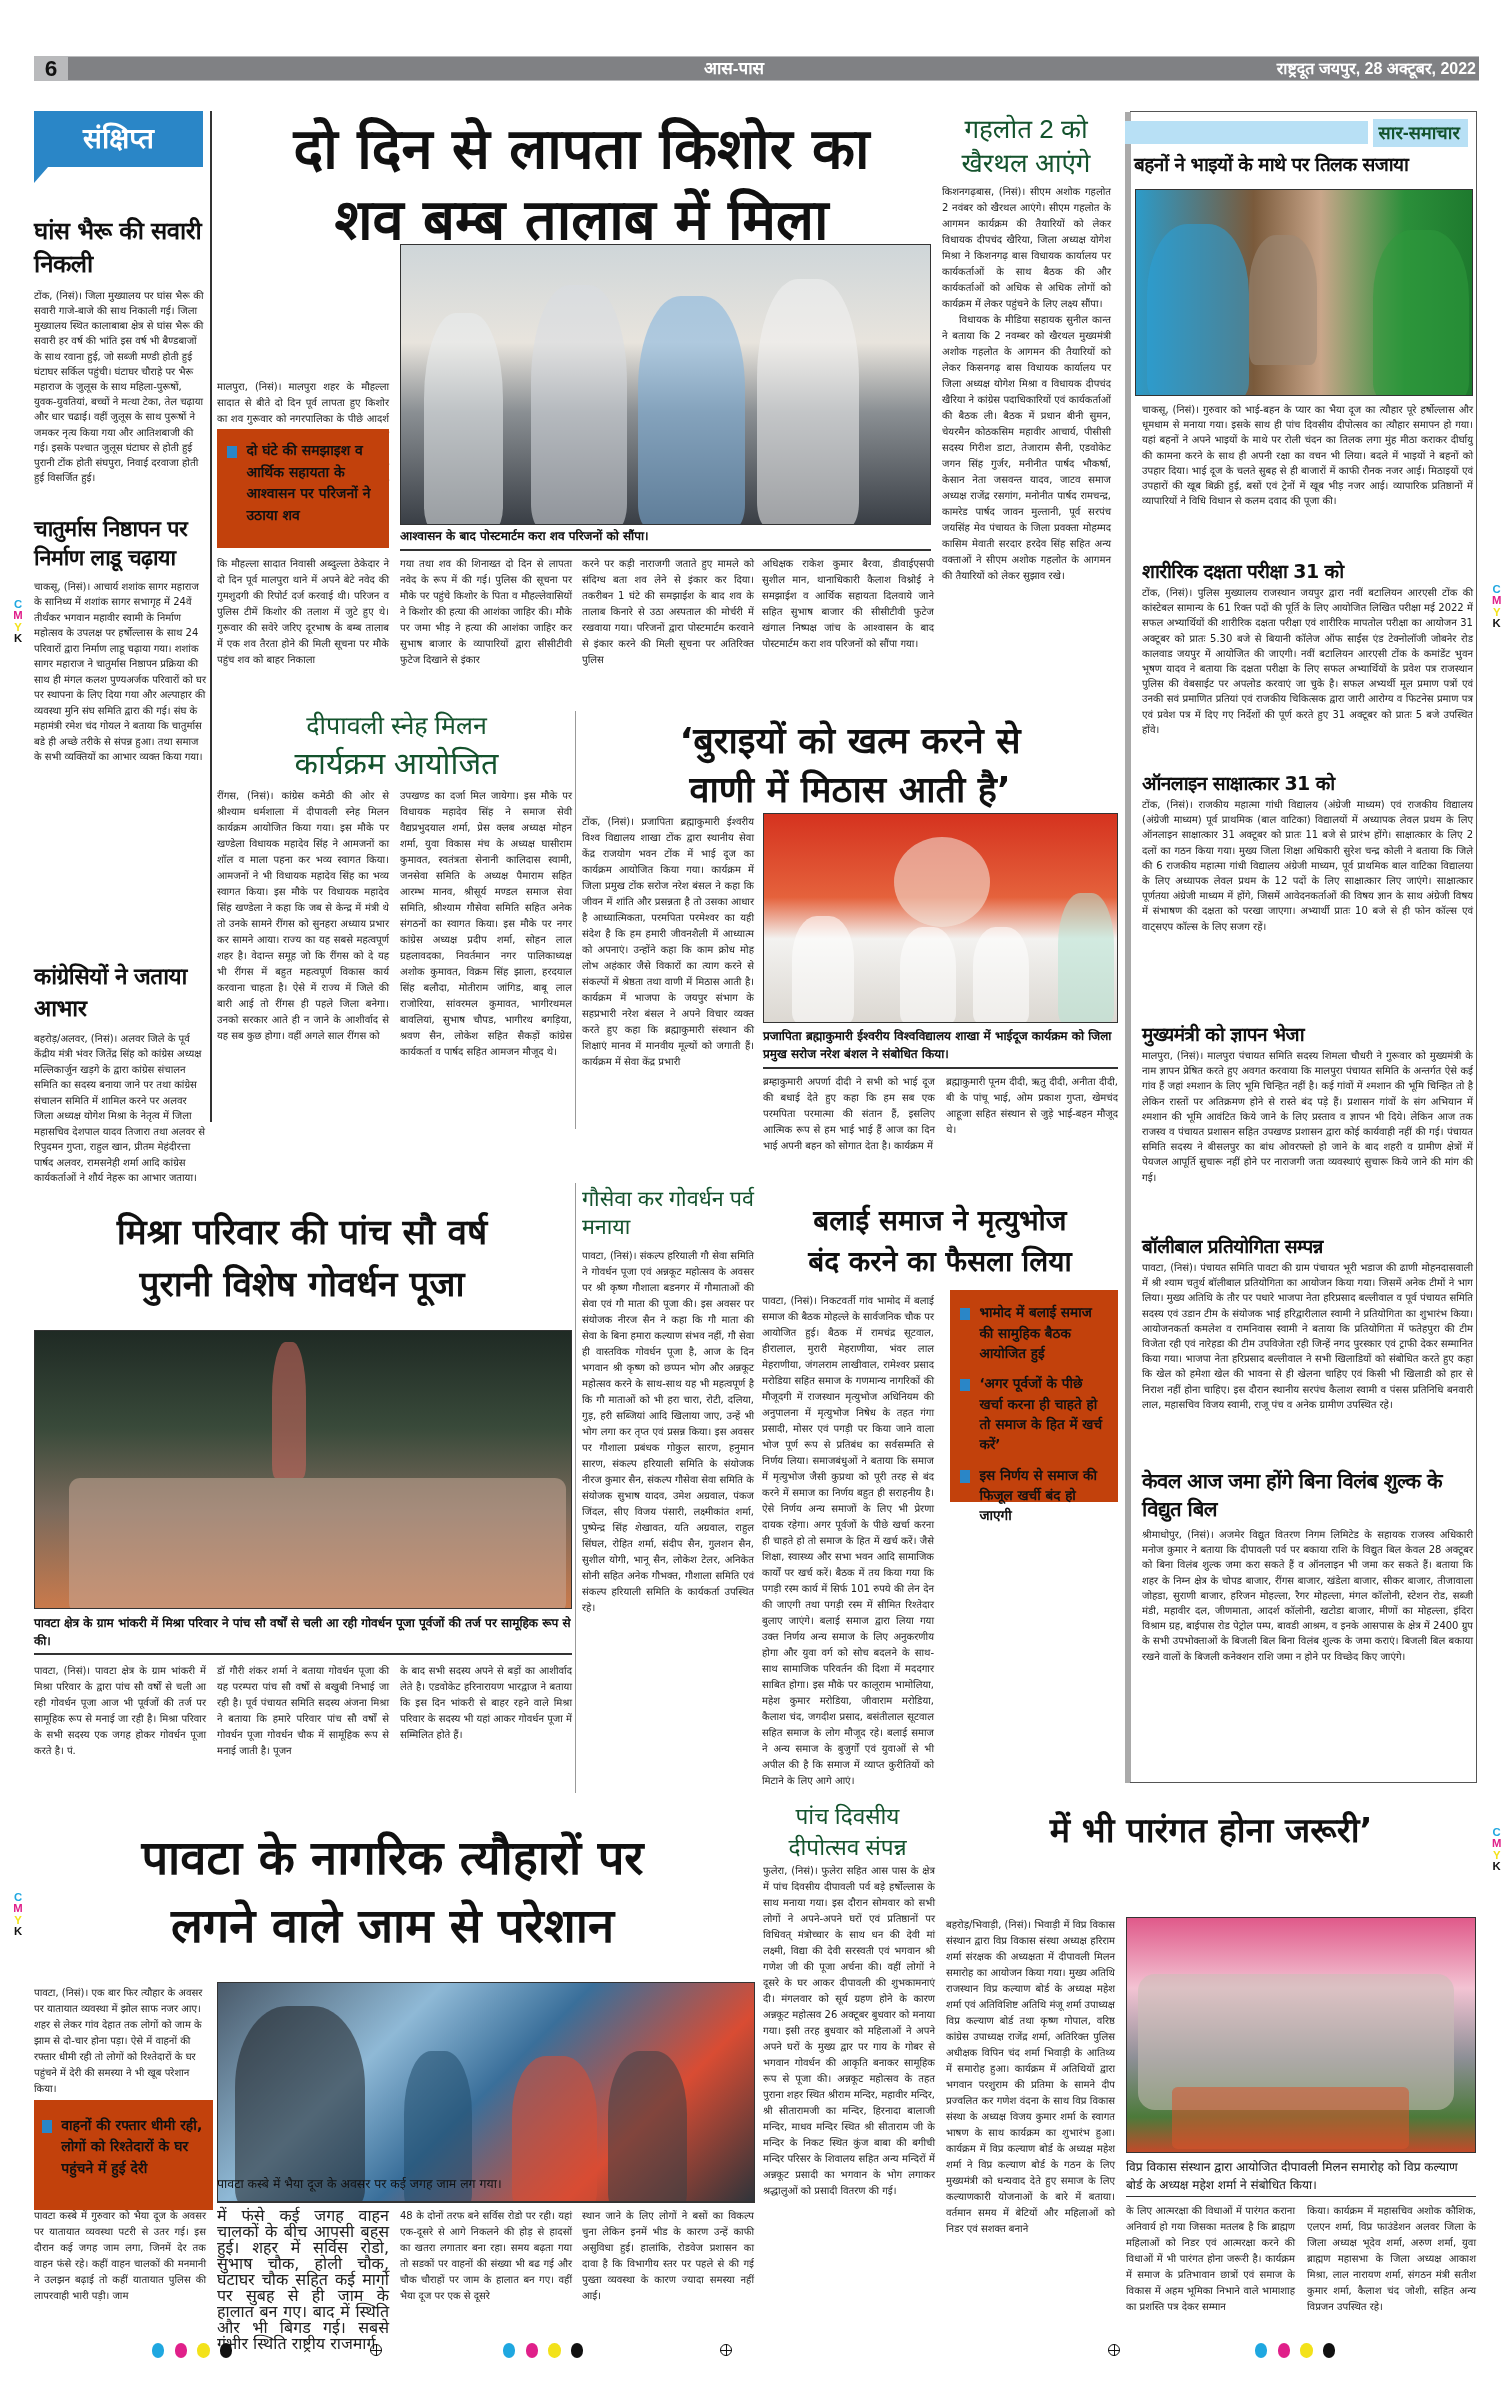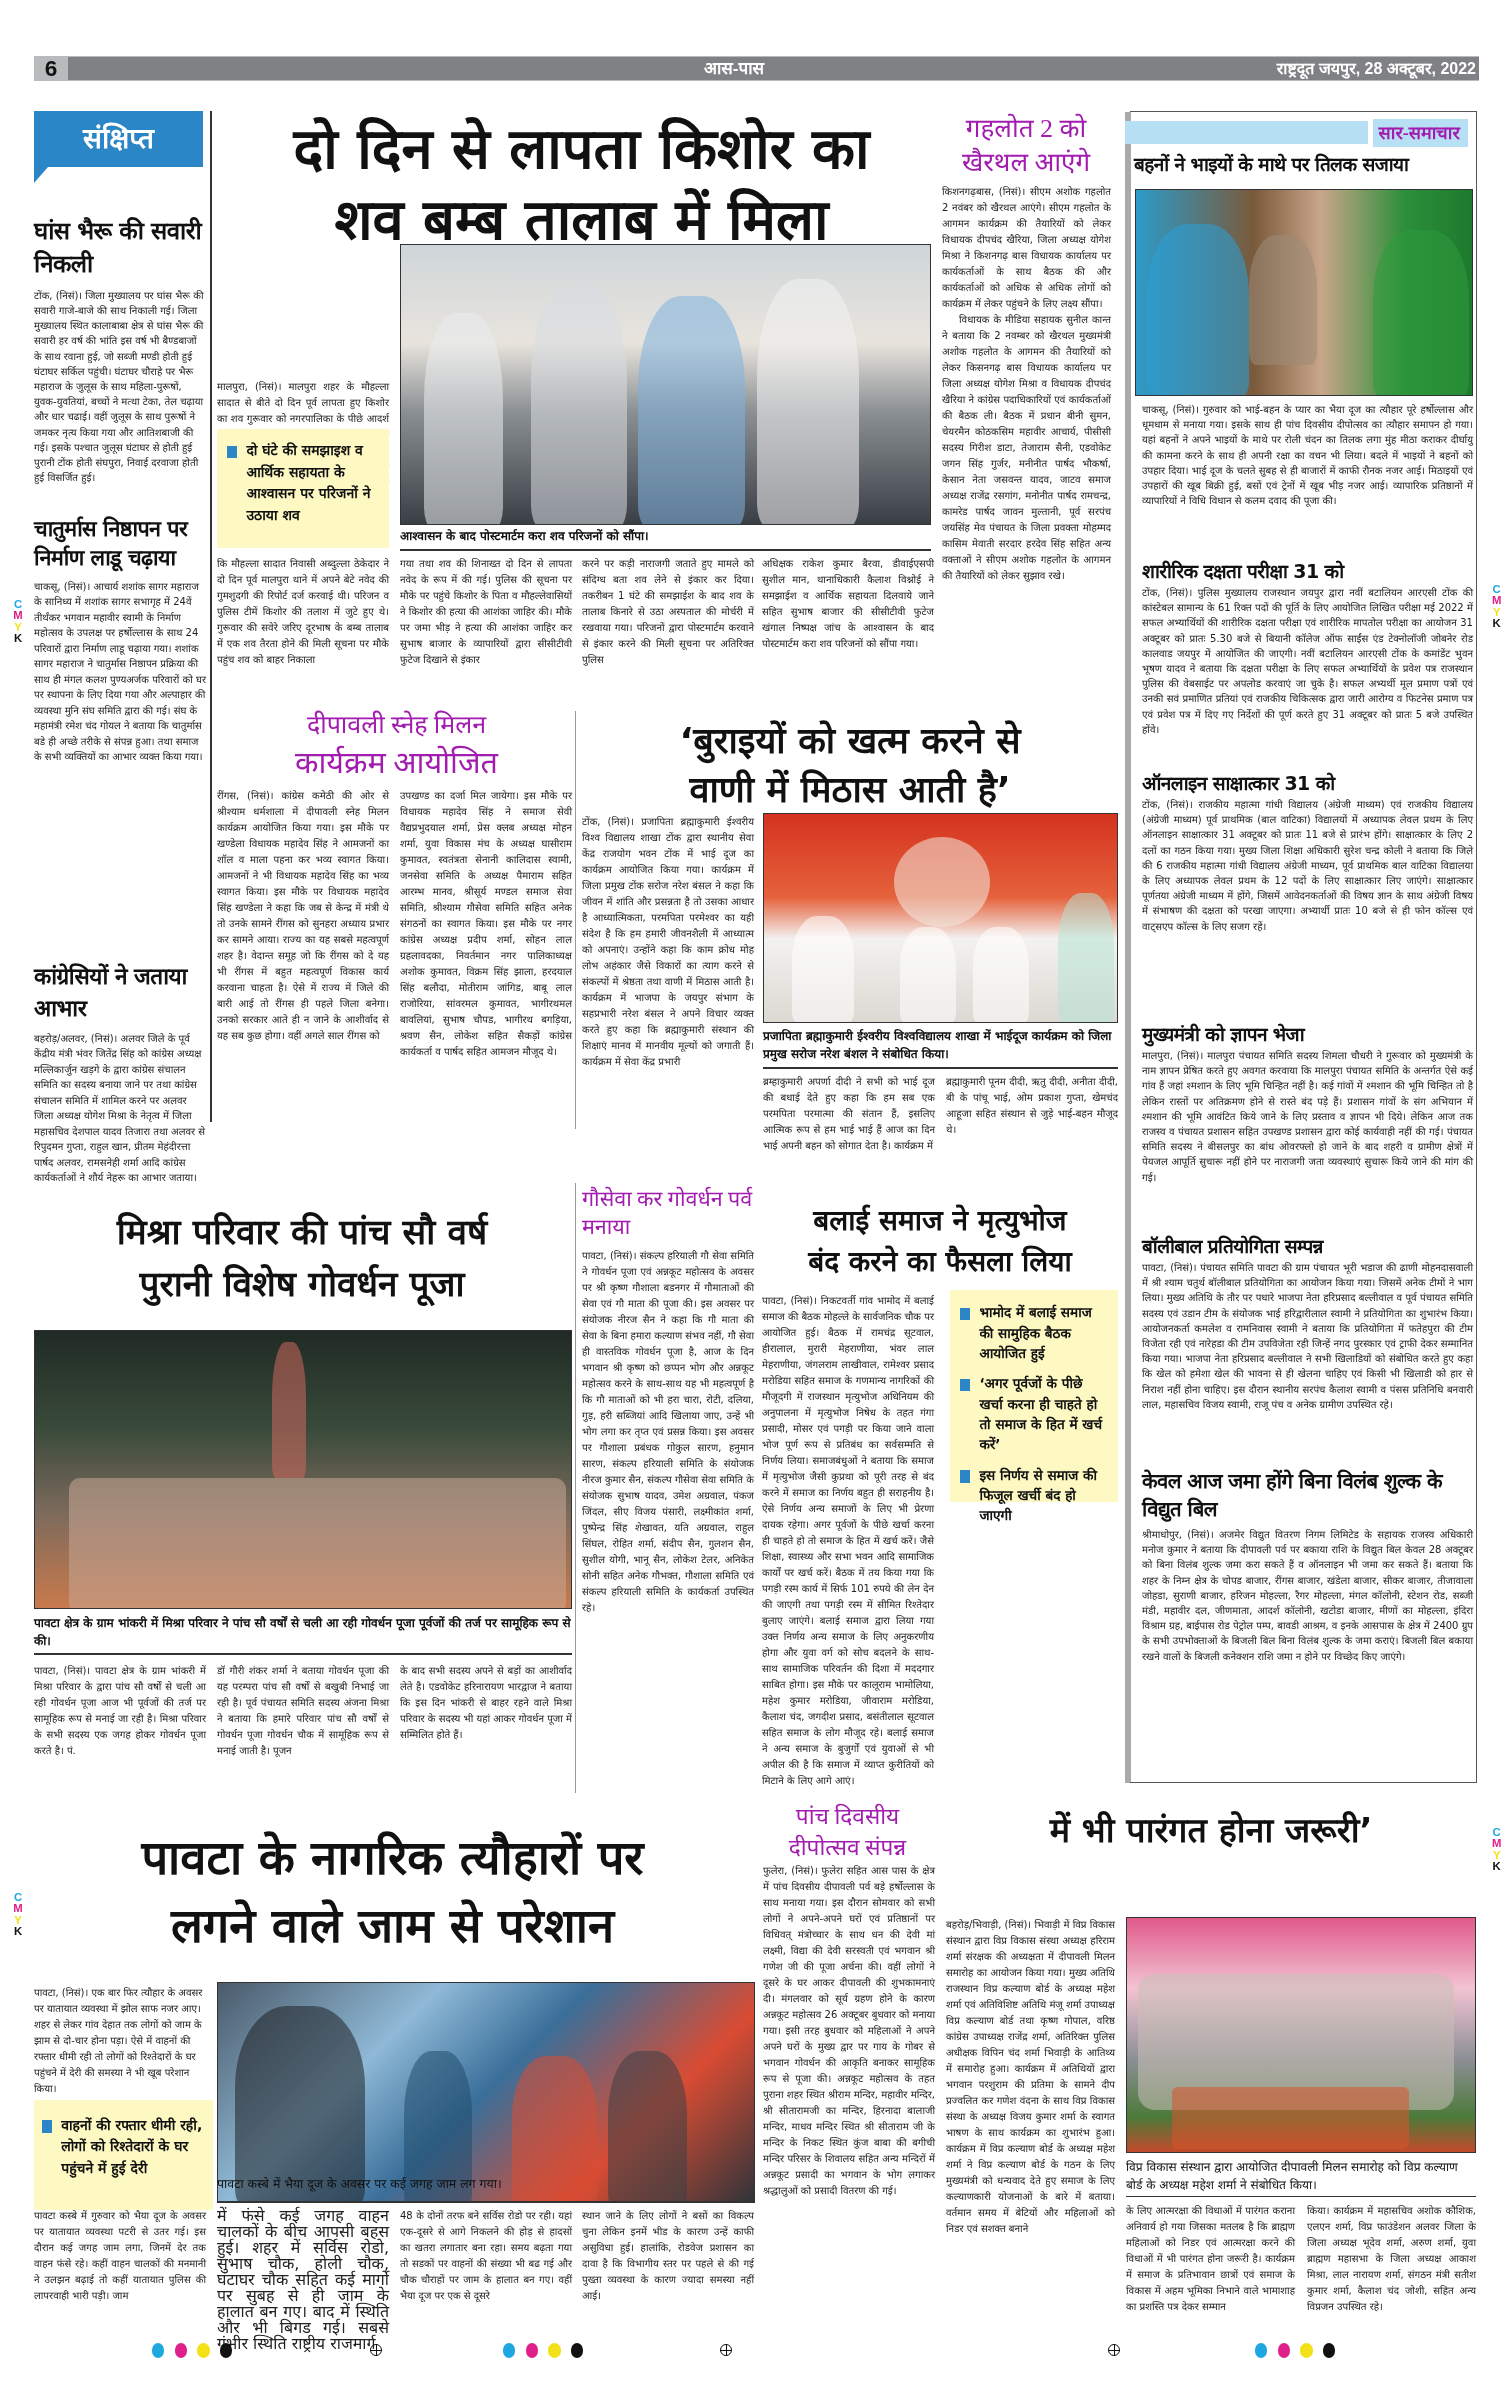--- a/index.html
+++ b/index.html
@@ -11,25 +11,25 @@
   .pageno { left: 34px; top: 56px; width: 34px; height: 25.4px; background: #b9babc; color: #111; font-weight: bold; font-size: 22.6px; text-align: center; line-height: 25.4px; font-family: "Liberation Sans", sans-serif; }
   .section { left: 621px; top: 56px; width: 226px; height: 25.4px; color: #fff; font-size: 17px; line-height: 25.4px; text-align: center; font-family: "Liberation Sans", sans-serif; font-weight: bold; }
   .dateline { right: 36px; top: 56px; height: 25.4px; color: #fff; font-size: 16px; line-height: 25.4px; font-family: "Liberation Sans", sans-serif; font-weight: bold; }
 
   .vline { width: 1.7px; background: #333; }
   .hline { height: 1.7px; background: #333; }
   .grayrule { width: 5.6px; background: #aaaaaa; }
 
   .tag-blue { background: #2a86c7; color: #fff; font-weight: bold; text-align: center; font-family: "DejaVu Sans", sans-serif; }
   .tag-blue:after { content: ""; position: absolute; left: 0; bottom: -16px; border-left: 14.7px solid #2a86c7; border-bottom: 16px solid transparent; }
-  .tag-light { background: #fef9c3; color: #111; font-weight: bold; font-family: "DejaVu Sans", sans-serif; }
+  .tag-light { background: #c2410c; color: #111; font-weight: bold; font-family: "DejaVu Sans", sans-serif; }
 
   .hl { font-family: "DejaVu Sans", sans-serif; font-weight: bold; color: #111; line-height: 1.25; }
   .hl-cond { font-family: "DejaVu Sans", sans-serif; font-weight: bold; color: #111; line-height: 1.25; letter-spacing: -0.6px; }
-  .hl-thin { font-family: Liberation Serif, serif; font-weight: normal; color: #a21caf; line-height: 1.2; }
+  .hl-thin { font-family: Liberation Sans, sans-serif; font-weight: normal; color: #14532d; line-height: 1.2; }
   .body { font-family: "DejaVu Sans", sans-serif; font-size: 10.2px; line-height: 16.4px; color: #222; text-align: justify; }
   .caption { font-family: "DejaVu Sans", sans-serif; font-weight: bold; font-size: 12px; line-height: 18px; color: #111; }
 
   .photo { border: 1.1px solid #333; overflow: hidden; }
   .ph-crowd-day { background: linear-gradient(180deg, #cfd6d9 0%, #e8e4dd 35%, #8a8f93 60%, #3a3f46 100%); }
   .ph-tilak { background: linear-gradient(90deg, #2c9bc9 0%, #7a5a3b 35%, #c9a68a 55%, #2b8f3a 80%, #1e7a2e 100%); }
   .ph-stage { background: linear-gradient(180deg, #d5331f 0%, #e5623c 40%, #f3f2f0 60%, #dcd8d2 100%); }
   .ph-night { background: linear-gradient(180deg, #1f2a24 0%, #394a3a 35%, #7b6a5c 65%, #c97a4c 100%); }
   .ph-traffic { background: linear-gradient(135deg, #4a5a6a 0%, #8fb9d6 30%, #3a6f9a 50%, #d94c33 75%, #30343a 100%); }
   .ph-group { background: linear-gradient(180deg, #e05a8a 0%, #f3c3d3 30%, #8d8f96 60%, #4c7a3a 85%, #c24a2a 100%); }

